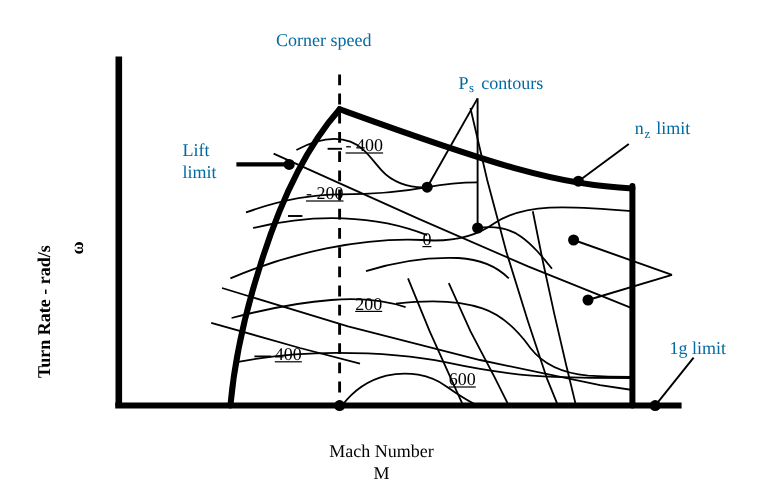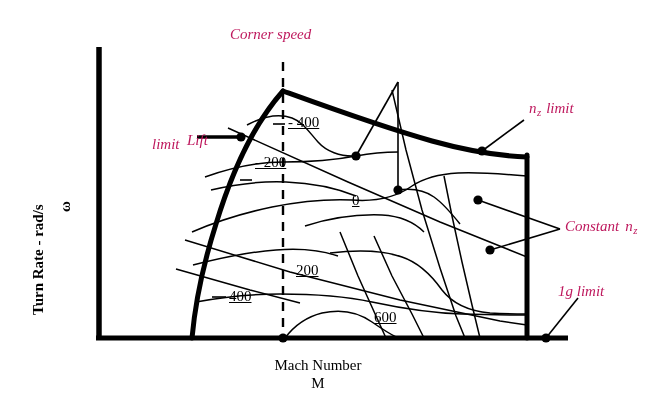--- a/index.html
+++ b/index.html
@@ -19,24 +19,23 @@
   svg.diagram {
     position: absolute;
     left: 0;
     top: 0;
     width: 652px;
     height: 413px;
   }
   .lbl {
     position: absolute;
     font-family: "Liberation Serif", "DejaVu Serif", serif;
-    color: #be185d;
+    color: #0369a1;
     white-space: nowrap;
     line-height: 1.12;
-    font-style: italic;
   }
   .lbl-15 { font-size: 15px; }
   .sub {
     font-size: 0.72em;
     vertical-align: -0.32em;
     padding-left: 0.5px;
     padding-right: 1px;
   }
   .yaxis-title {
     position: absolute;
@@ -52,20 +51,21 @@
     transform: rotate(-90deg);
     font-size: 15px;
     font-weight: bold;
     white-space: nowrap;
   }
   .xaxis-title {
     position: absolute;
     text-align: center;
     font-size: 15px;
     white-space: nowrap;
+    margin-top: 12px;
   }
   .contour-lbl { position: absolute; font-size: 15px; text-decoration: underline; }
 </style>
 </head>
 <body>
 
 <div id="page">
 
   <svg class="diagram" viewBox="0 0 652 413">
     <g>
@@ -140,34 +140,34 @@
   </svg>
 
   <div class="yaxis-title" style="left:30px; top:315px;">Turn Rate - rad/s</div>
   <div class="yaxis-omega" style="left:57px; top:212px;">ω</div>
 
   <div class="xaxis-title" style="left:218px; top:357px; width:200px;">Mach Number</div>
   <div class="xaxis-title" style="left:218px; top:375px; width:200px;">M</div>
 
   <div class="lbl lbl-15" style="left:230px; top:26px;">Corner speed</div>
 
-  <div class="lbl lbl-15" style="left:152px; top:132px;margin-left:35px;">Lift</div>
+  <div class="lbl lbl-15" style="left:152px; top:118px;">Lift</div>
   <div class="lbl lbl-15" style="left:152px; top:136px;">limit</div>
 
+  <div class="lbl lbl-15" style="left:382px; top:62px;">
+    <span>P</span><span class="sub">s</span><span style="padding-left:5px;">contours</span>
+  </div>
 
   <div class="lbl lbl-15" style="left:529px; top:100px;">
     <span>n</span><span class="sub">z</span><span style="padding-left:4px;">limit</span>
   </div>
 
-  <div class="lbl lbl-15" style="left:565px; top:218px;">
-    <span>Constant</span><span style="padding-left:6px;">n</span><span class="sub">z</span>
-  </div>
 
   <div class="lbl lbl-15" style="left:558px; top:283px;">1g limit</div>
 
   <div class="contour-lbl" style="left:288px; top:114px;">- 400</div>
   <div class="contour-lbl" style="left:255px; top:154px;">- 200</div>
   <div class="contour-lbl" style="left:352px; top:192px;">0</div>
-  <div class="contour-lbl" style="left:296px; top:246px;margin-top:16px;">200</div>
+  <div class="contour-lbl" style="left:296px; top:246px;">200</div>
   <div class="contour-lbl" style="left:229px; top:288px;">400</div>
   <div class="contour-lbl" style="left:362px; top:309px;margin-left:12px;">600</div>
 
 </div>
 
 </body></html>

